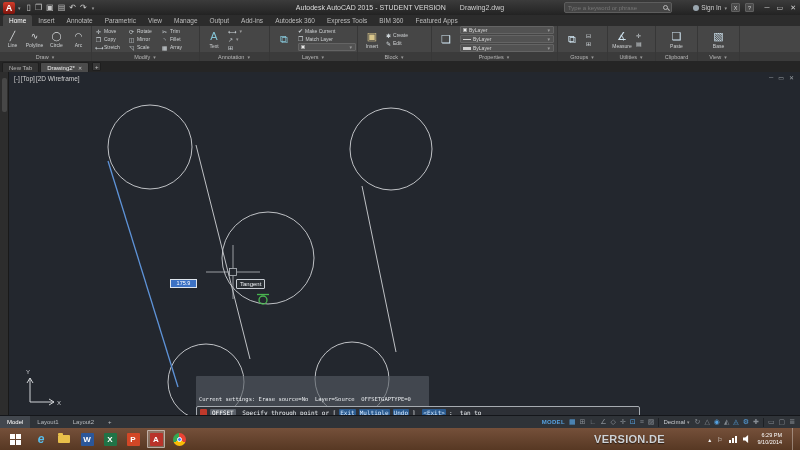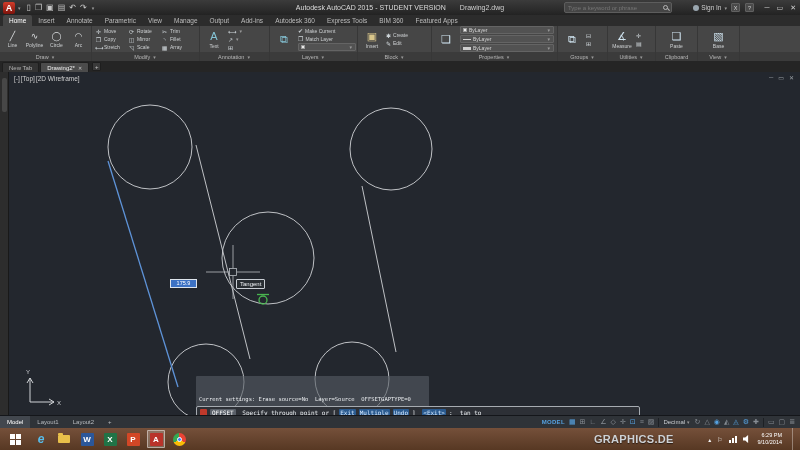--- a/index.html
+++ b/index.html
@@ -613,14 +613,14 @@
         </span>
       <span class="vol"></span>
       <div id="clock">
         <div>6:29 PM</div>
         <div>9/10/2014</div>
       </div>
       <div id="showdesk"></div>
     </div>
   </div>
 
-  <div id="watermark">GRAPHICS.DE</div>
+  <div id="watermark">VERSION.DE</div>
 </div>
 
 </body></html>

